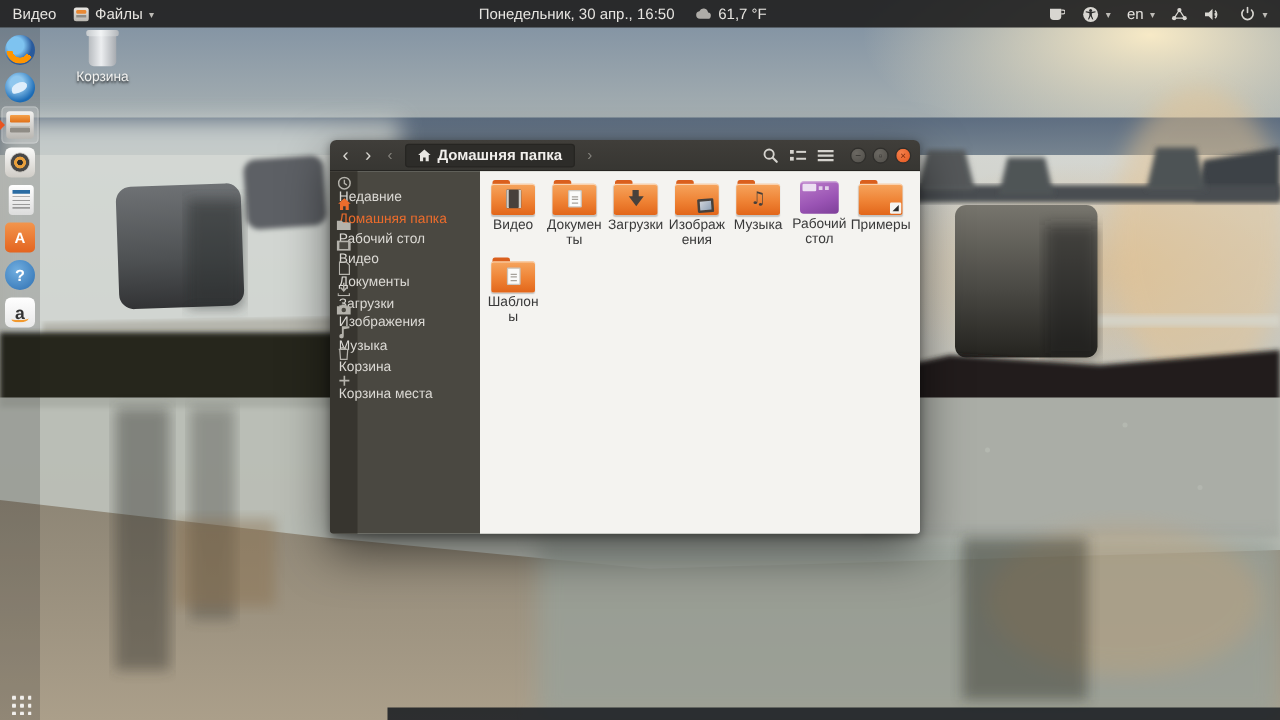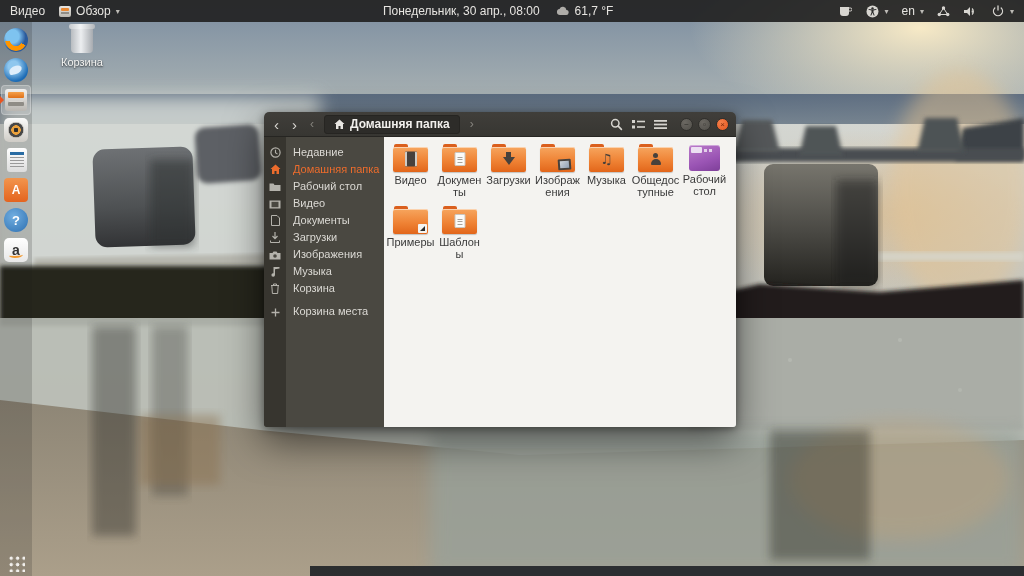--- a/index.html
+++ b/index.html
@@ -78,21 +78,21 @@
   .hb-right { margin-left:auto; display:flex; align-items:center; gap:9px; }
   .hb-icon { color:#d5d3ce; display:inline-flex; }
   .win-controls { display:flex; align-items:center; gap:5px; margin-left:4px; }
   .wc { width:13px; height:13px; border-radius:50%; display:flex; align-items:center; justify-content:center;
     font-size:8px; color:#2e2d2a; background:radial-gradient(circle at 35% 30%, #6b6862, #504e49); border:1px solid #302f2c; }
   .wc.close { background:radial-gradient(circle at 35% 30%, #f57f4a, #e4571f); color:#7c2b0c; }
 
   #winbody { flex:1; display:flex; min-height:0; }
   #sidebar { width:120px; background:#4a4841; display:flex; flex-direction:column; padding-top:4px; position:relative; flex:0 0 auto; }
   #sidebar::before { content:""; position:absolute; left:0; top:0; bottom:0; width:22px; background:#37352f; }
-  .sb-row { display:flex; align-items:flex-end; height:17px; position:relative; z-index:1; }
+  .sb-row { display:flex; align-items:flex-start; height:17px; position:relative; z-index:1;flex-direction:column; }
   .sb-ic { width:22px; display:flex; justify-content:center; color:#b4b2ab; flex:0 0 auto; }
   .sb-label { font-size:11px; color:#dbd9d4; padding-left:7px; white-space:nowrap; }
   .sb-row.sel .sb-label { color:#ec6c2c; }
   .sb-row.sel .sb-ic { color:#ec6c2c; }
   .sb-gap { height:6px; }
 
   #content { flex:1; background:#f4f3f0; padding:7px 2px; overflow:hidden; }
   #filegrid { display:flex; flex-wrap:wrap; }
   .fitem { width:49px; margin:0 0 8px 0; display:flex; flex-direction:column; align-items:center; }
   .fname { margin-top:2px; font-size:11px; line-height:12px; color:#3a3a3a; text-align:center;
@@ -220,26 +220,26 @@
     <rect x="140" y="415" width="80" height="70" fill="#8a6f4e" opacity="0.45" filter="url(#b5)"></rect>
     <rect x="770" y="430" width="100" height="130" fill="#27251f" opacity="0.4" filter="url(#b5)"></rect>
     <rect x="310" y="566" width="714" height="10" fill="#161a20" opacity="0.85"></rect>
   </svg>
 
   <div id="topbar">
     <div class="tb-left">
       <span class="tb-item">Видео</span>
       <span class="tb-item">
         <span class="mini-cabinet"></span>
-        <span>Обзор</span>
+        <span>Файлы</span>
         <span class="caret">▾</span>
       </span>
     </div>
     <div class="tb-center">
-      <span class="tb-item">Понедельник, 30 апр., 08:00</span>
+      <span class="tb-item">Понедельник, 30 апр., 16:50</span>
       <span class="tb-item">
         <span class="tb-icon">
           <svg class="ic" width="13" height="10" viewBox="0 0 13 10">
               <path d="M4 9a3 3 0 0 1-.4-5.97A3.6 3.6 0 0 1 10.5 4 2.5 2.5 0 0 1 10 9z" fill="#aeaca8"></path>
             </svg>
         </span>
         <span>61,7 °F</span>
       </span>
     </div>
     <div class="tb-right">
@@ -496,28 +496,20 @@
           </div>
           <div class="fitem">
             <div class="folder">
                 <div class="tab"></div>
                 <div class="fbody"></div>
                 <div class="emblem em-center em-note">♫</div>
               </div>
             <div class="fname">Музыка</div>
           </div>
           <div class="fitem">
-            <div class="folder">
-                <div class="tab"></div>
-                <div class="fbody"></div>
-                <div class="emblem em-center em-person"></div>
-              </div>
-            <div class="fname">Общедоступные</div>
-          </div>
-          <div class="fitem">
             <div class="dicon"></div>
             <div class="fname">Рабочий стол</div>
           </div>
           <div class="fitem">
             <div class="folder">
                 <div class="tab"></div>
                 <div class="fbody"></div>
                 <div class="emblem em-link"></div>
               </div>
             <div class="fname">Примеры</div>

